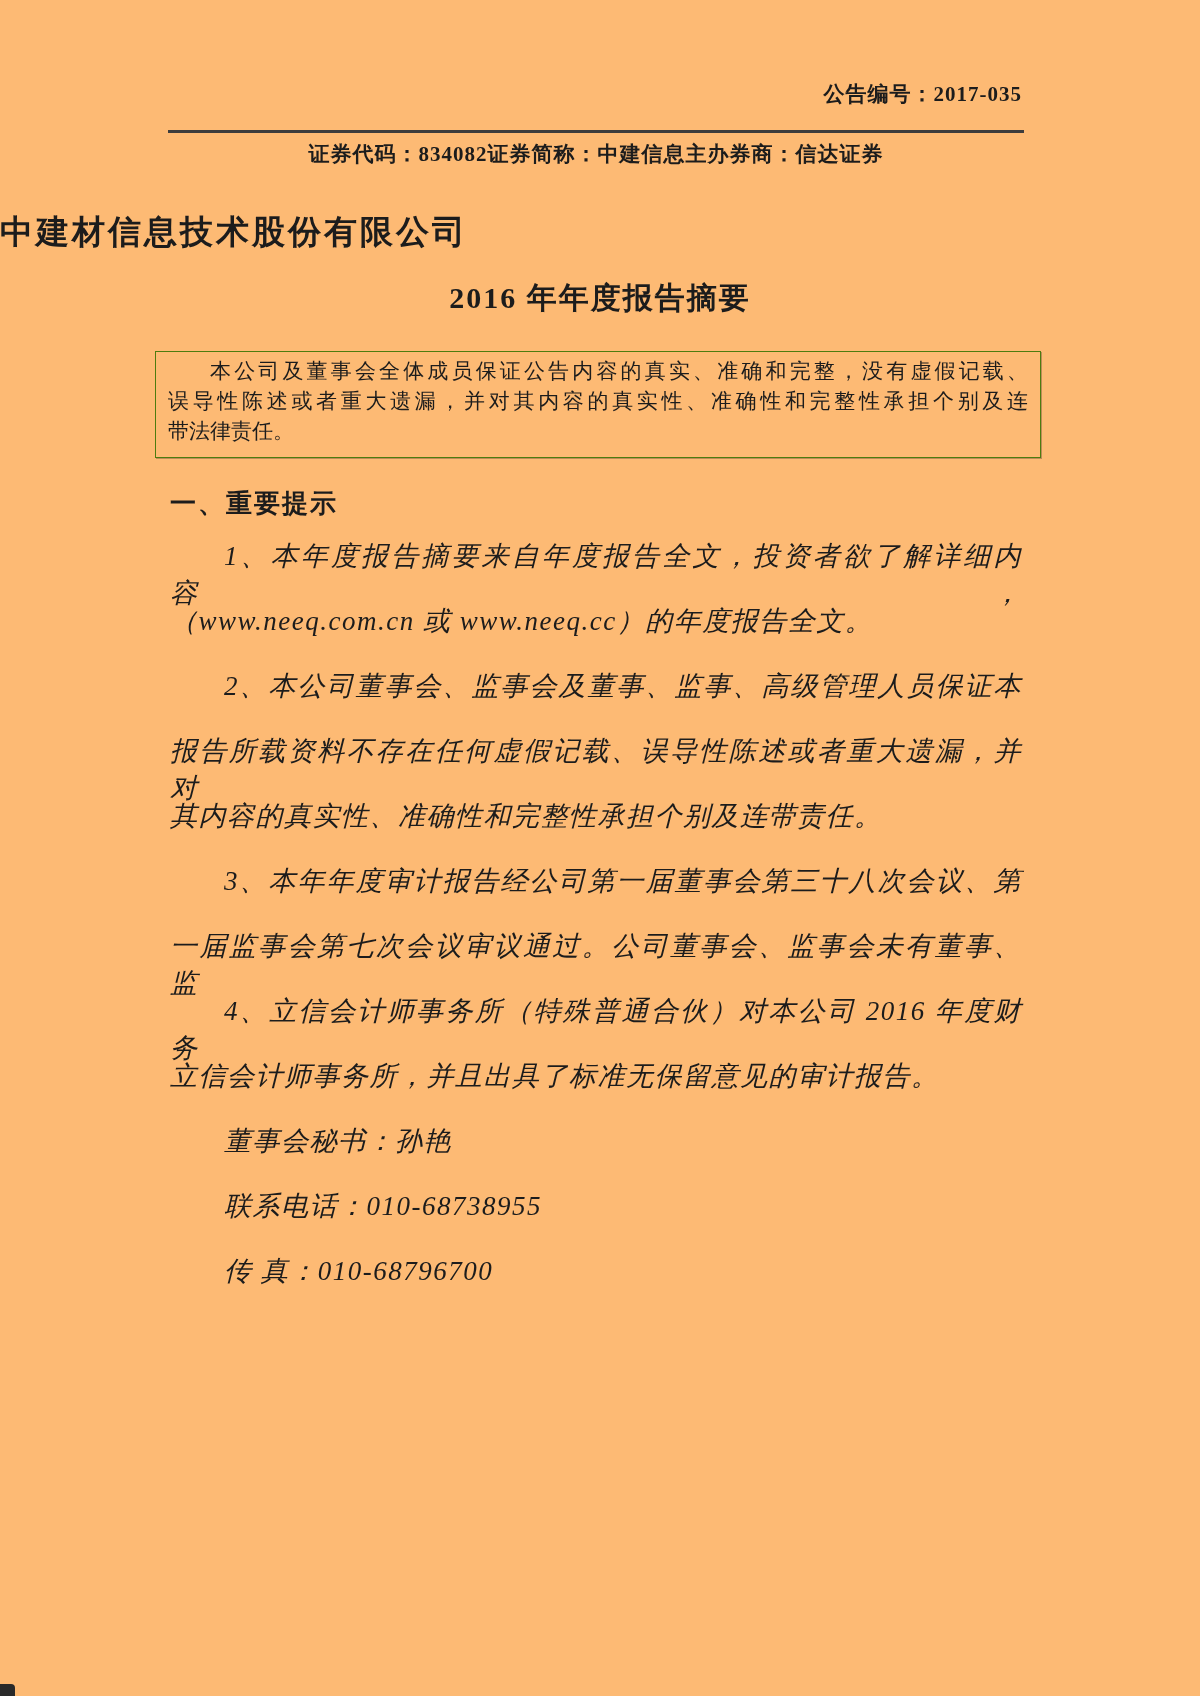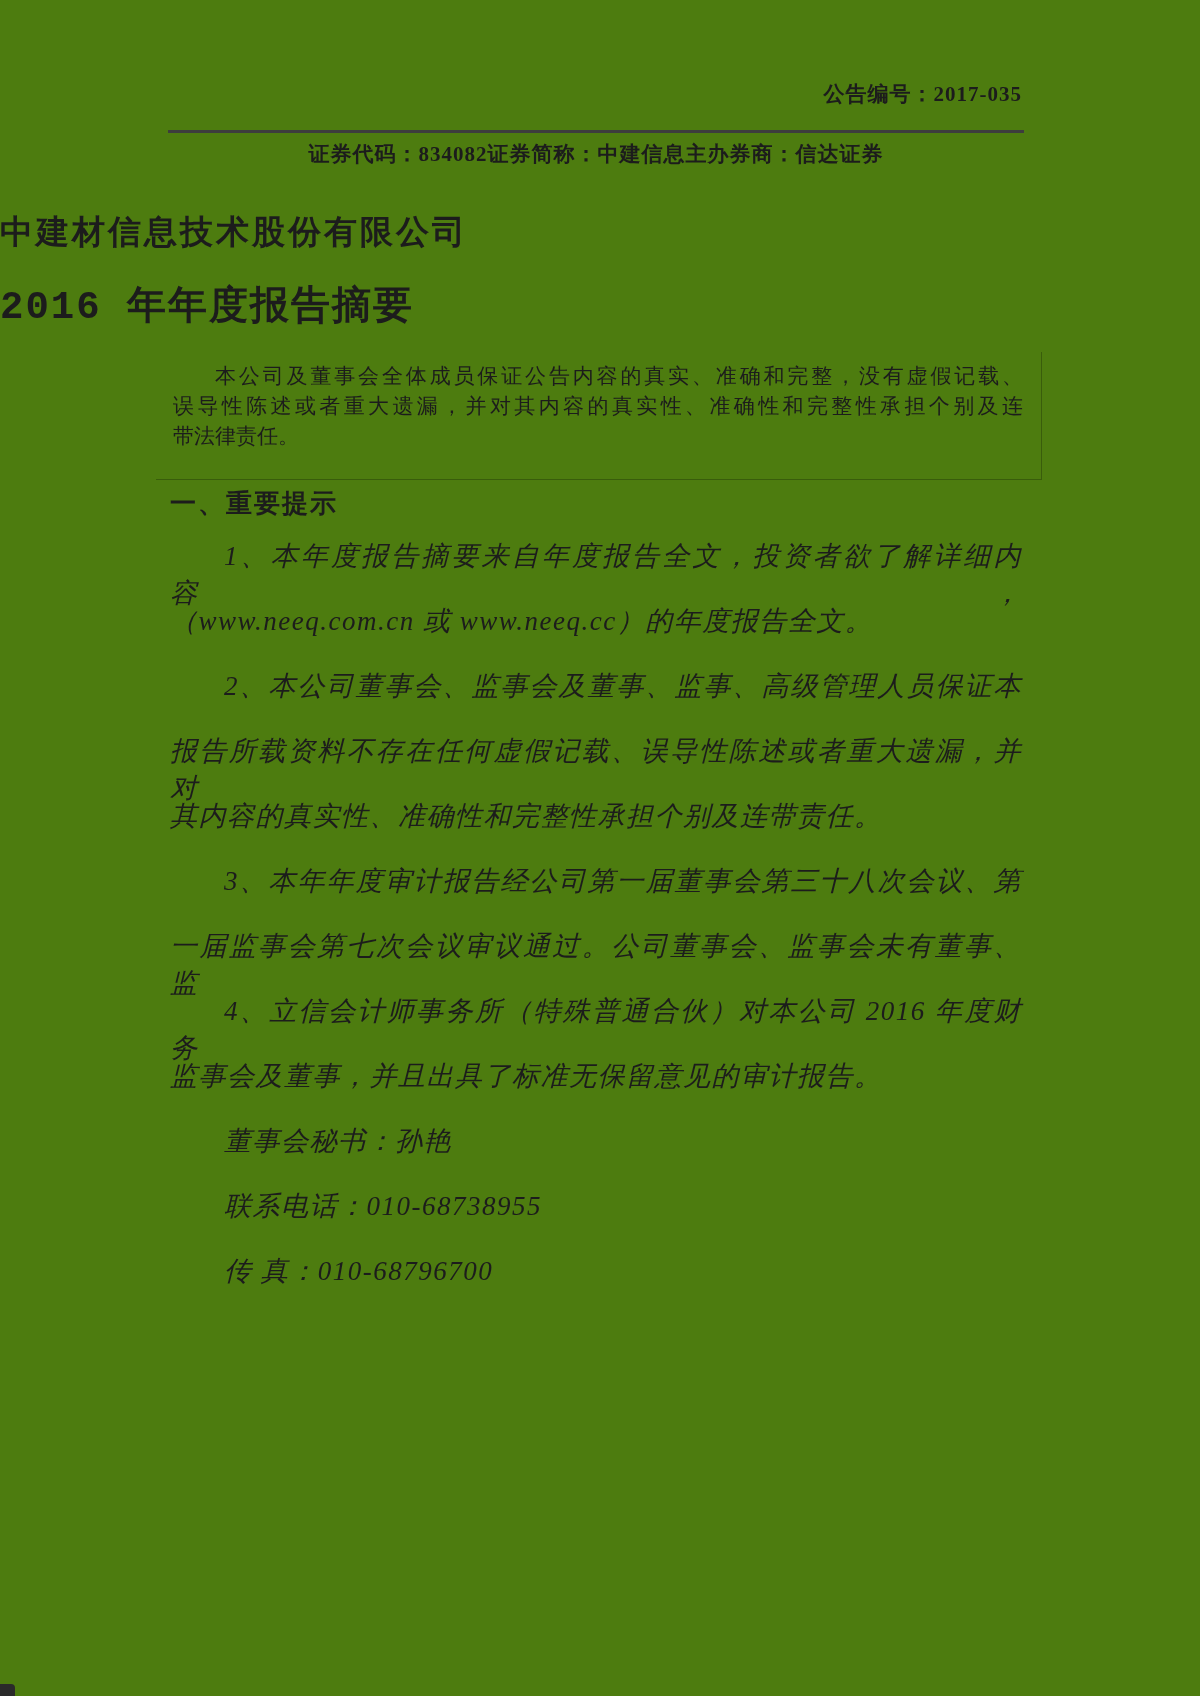--- a/index.html
+++ b/index.html
@@ -5,21 +5,21 @@
   html, body {
     margin: 0;
     padding: 0;
     background: #e8e8e8;
     font-family: "Liberation Serif", serif;
   }
   .page {
     position: relative;
     width: 1200px;
     height: 1696px;
-    background: #4d7c0f;
+    background: #fdba74;
     color: #1c1c1c;
     overflow: hidden;
   }
   .announcement-no {
     position: absolute;
     top: 80px;
     right: 178px;
     font-size: 21px;
     font-weight: bold;
     letter-spacing: 1px;
@@ -53,34 +53,34 @@
     text-align: left;
     font-size: 33px;
     font-weight: bold;
     letter-spacing: 3px;
   }
   .title-report {
     position: absolute;
     top: 278px;
     left: 0;
     width: 100%;
-    font-size: 39px;
+    text-align: center;
+    font-size: 30px;
     font-weight: bold;
     letter-spacing: 2px;
-    font-family: Liberation Mono, monospace;
   }
   .disclaimer-box {
     position: absolute;
     top: 351px;
     left: 155px;
     width: 886px;
     box-sizing: border-box;
-    border: 6px solid #4d7c0f;
+    border: 1px solid #4d7c0f;
     box-shadow: 1px 1px 0 rgba(0,0,0,0.25);
-    padding: 4px 12px 22px 12px;
+    padding: 4px 12px 11px 12px;
     font-size: 21px;
     line-height: 30px;
   }
   .disclaimer-box .line { width: 100%; }
   .disclaimer-box .indent { text-indent: 42px; }
   .section-heading {
     position: absolute;
     top: 486px;
     left: 170px;
     font-size: 26px;
@@ -162,21 +162,21 @@
     <div class="line">（www.neeq.com.cn 或 www.neeq.cc）的年度报告全文。</div>
 
     <div class="line fill indent">2、本公司董事会、监事会及董事、监事、高级管理人员保证本</div>
     <div class="line fill">报告所载资料不存在任何虚假记载、误导性陈述或者重大遗漏，并对</div>
     <div class="line">其内容的真实性、准确性和完整性承担个别及连带责任。</div>
 
     <div class="line fill indent">3、本年年度审计报告经公司第一届董事会第三十八次会议、第</div>
     <div class="line fill">一届监事会第七次会议审议通过。公司董事会、监事会未有董事、监</div>
 
     <div class="line fill indent">4、立信会计师事务所（特殊普通合伙）对本公司 2016 年度财务</div>
-    <div class="line">监事会及董事，并且出具了标准无保留意见的审计报告。</div>
+    <div class="line">立信会计师事务所，并且出具了标准无保留意见的审计报告。</div>
 
 
     <div class="line indent">董事会秘书：孙艳</div>
     <div class="line indent">联系电话：010-68738955</div>
     <div class="line indent">传 真：010-68796700</div>
 
   </div>
 
   <div class="scan-artifact"></div>
 

